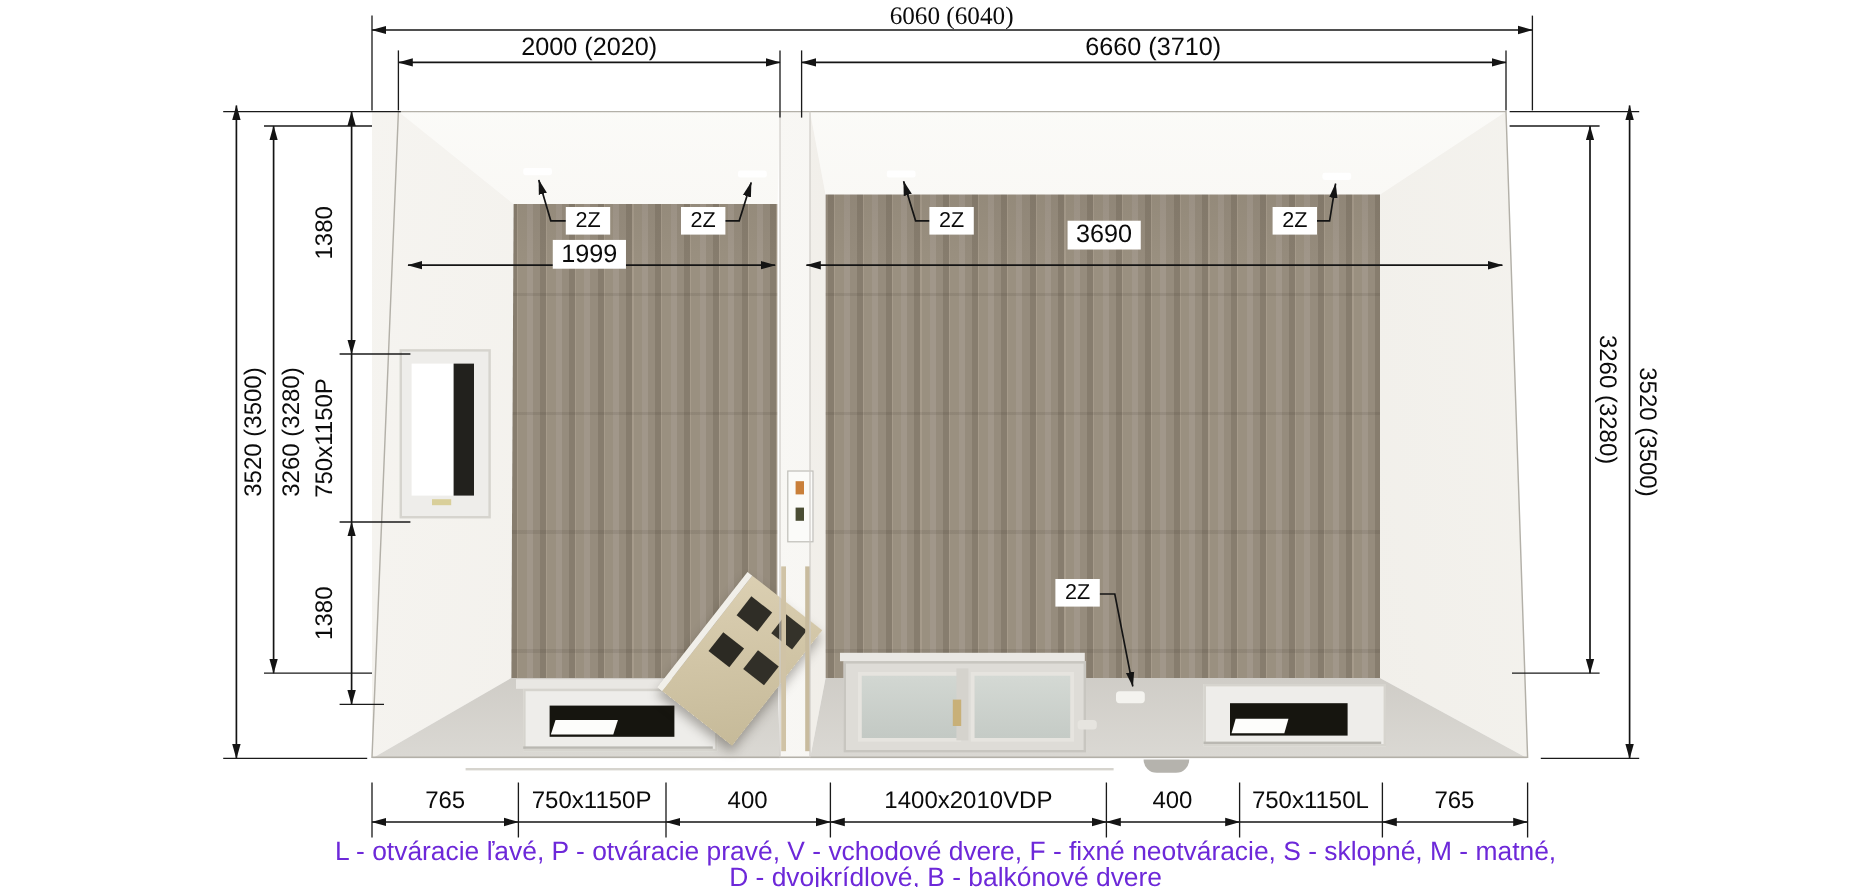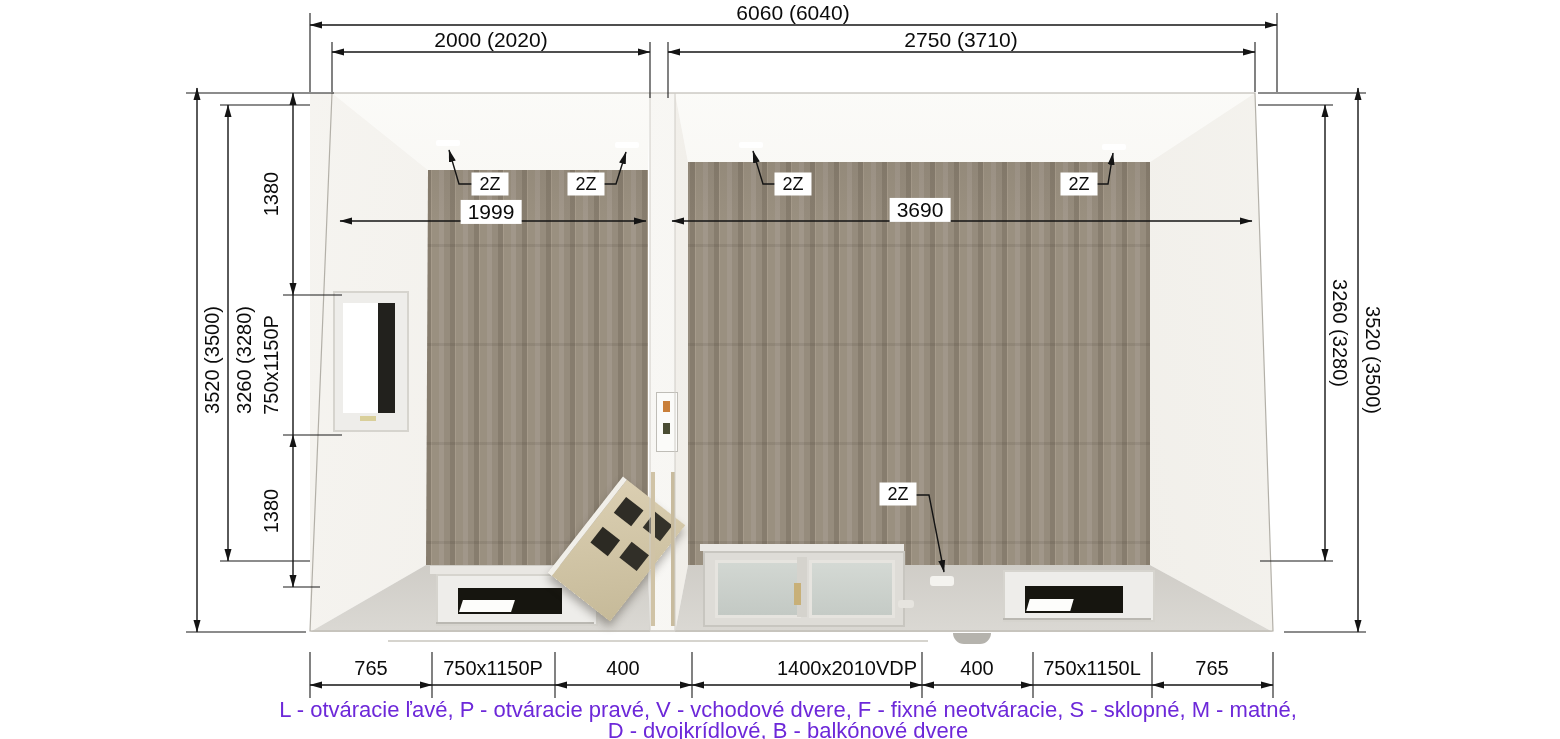--- a/index.html
+++ b/index.html
@@ -174,43 +174,43 @@
         <line x1="432" y1="652" x2="432" y2="698"></line>
       <line x1="555" y1="652" x2="555" y2="698"></line>
         <line x1="692" y1="652" x2="692" y2="698"></line>
       <line x1="922" y1="652" x2="922" y2="698"></line>
         <line x1="1033" y1="652" x2="1033" y2="698"></line>
       <line x1="1152" y1="652" x2="1152" y2="698"></line>
         <line x1="1273" y1="652" x2="1273" y2="698"></line>
     </g>
   </svg>
 
-  <div class="lbl big" style="left:793px;top:13px;">6060 (6040)</div>
+  <div class="lbl big" style="left:793px;top:13px;font-family:Liberation Serif, serif;">6060 (6040)</div>
   <div class="lbl big" style="left:491px;top:40px;text-align:center;">2000 (2020)</div>
-  <div class="lbl big" style="left:961px;top:40px;">2750 (3710)</div>
+  <div class="lbl big" style="left:961px;top:40px;">6660 (3710)</div>
 
   <div class="lbl rotL" style="left:212px;top:360px;">3520 (3500)</div>
   <div class="lbl rotL" style="left:244px;top:360px;">3260 (3280)</div>
   <div class="lbl rotL" style="left:271px;top:194px;">1380</div>
   <div class="lbl rotL" style="left:271px;top:365px;">750x1150P</div>
   <div class="lbl rotL" style="left:271px;top:511px;">1380</div>
 
   <div class="lbl rotR" style="left:1339px;top:333px;">3260 (3280)</div>
   <div class="lbl rotR" style="left:1372px;top:360px;">3520 (3500)</div>
 
   <div class="lbl" style="left:371px;top:668px;">765</div>
   <div class="lbl" style="left:493px;top:668px;">750x1150P</div>
   <div class="lbl" style="left:623px;top:668px;">400</div>
-  <div class="lbl" style="left:847px;top:668px;">1400x2010VDP</div>
+  <div class="lbl" style="left:807px;top:668px;">1400x2010VDP</div>
   <div class="lbl" style="left:977px;top:668px;">400</div>
   <div class="lbl" style="left:1092px;top:668px;">750x1150L</div>
   <div class="lbl" style="left:1212px;top:668px;">765</div>
 
   <div class="lbl big boxed" style="left:491px;top:212px;">1999</div>
-  <div class="lbl big boxed" style="left:920px;top:210px;">3690</div>
+  <div class="lbl big boxed" style="left:920px;top:196px;">3690</div>
 
   <div class="tag" style="left:490px;top:184px;">2Z</div>
   <div class="tag" style="left:586px;top:184px;">2Z</div>
   <div class="tag" style="left:793px;top:184px;">2Z</div>
   <div class="tag" style="left:1079px;top:184px;">2Z</div>
   <div class="tag" style="left:898px;top:494px;">2Z</div>
 
   <div class="legend" style="top:697px;">L - otváracie ľavé, P - otváracie pravé, V - vchodové dvere, F - fixné neotváracie, S - sklopné, M - matné,</div>
   <div class="legend" style="top:718px;">D - dvojkrídlové, B - balkónové dvere</div>
 </div>

